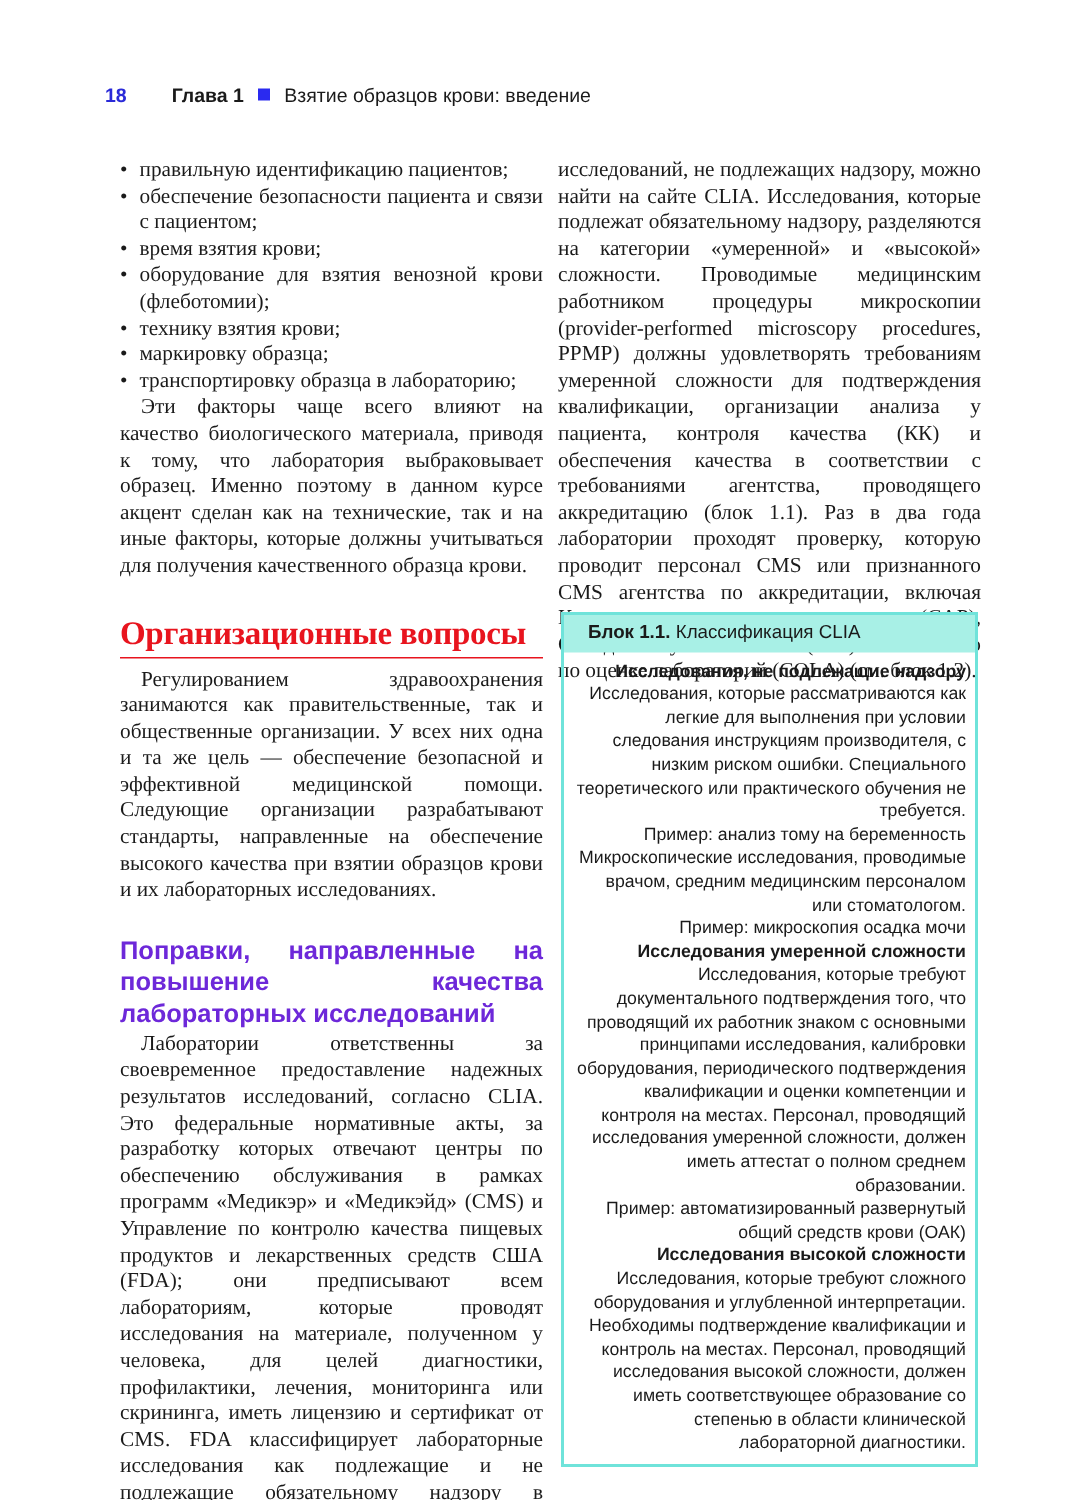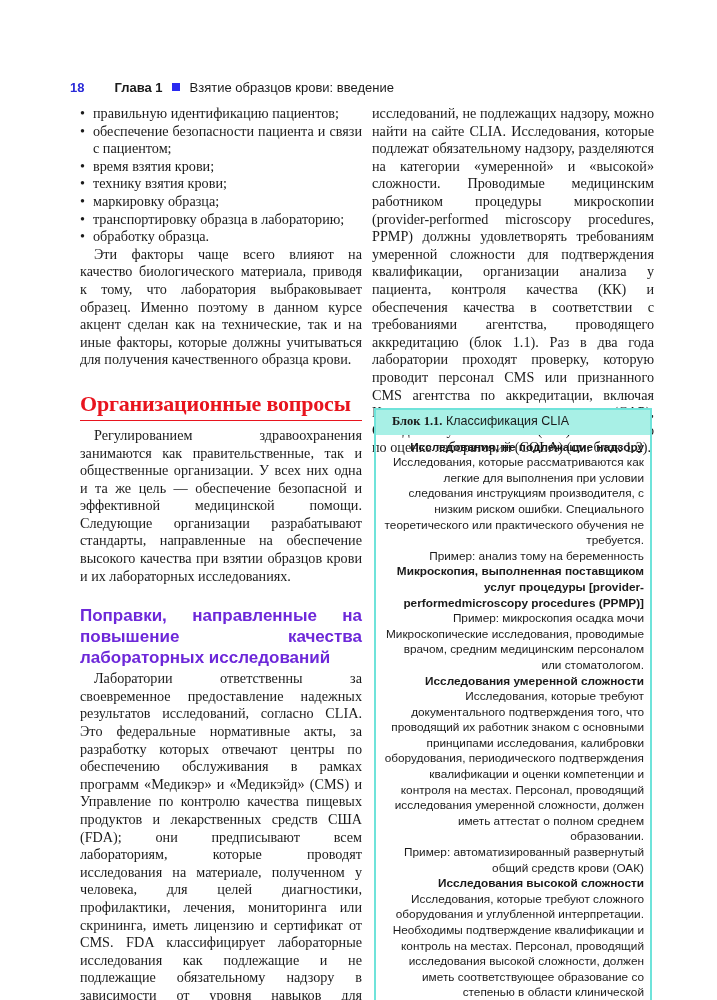--- a/index.html
+++ b/index.html
@@ -1,55 +1,55 @@
 <!DOCTYPE html>
 <html><head>
 <meta charset="utf-8">
 <style>
   html, body { margin: 0; padding: 0; background: #ffffff; }
   body { width: 717px; height: 1000px; position: relative; overflow: hidden; }
-  .header { position: absolute; left: 70px; top: 77px; height: 20px; display: flex; align-items: center; font-family: "Liberation Sans", sans-serif; font-size: 13px; color: #1a1a1a; }
+  .header { position: absolute; left: 70px; top: 53px; height: 20px; display: flex; align-items: center; font-family: "Liberation Sans", sans-serif; font-size: 13px; color: #1a1a1a; }
   .page-num { color: #2a2ad8; font-weight: bold; margin-right: 30px; }
   .chapter { font-weight: bold; margin-right: 9px; }
   .sq { width: 8px; height: 8px; background: #2a2af0; margin-right: 10px; display: inline-block; }
   .col { position: absolute; font-family: "Liberation Serif", serif; font-size: 14.2px; line-height: 17.6px; color: #1a1a1a; text-align: justify; }
   .col-left { left: 80px; top: 105px; width: 282px; }
   .col-right { left: 372px; top: 105px; width: 282px; }
   ul.bullets { list-style: none; margin: 0; padding: 0; }
   ul.bullets li { position: relative; padding-left: 13px; text-align: justify; }
   ul.bullets li::before { content: "\2022"; position: absolute; left: 0; top: 0; }
   p { margin: 0; text-indent: 14px; }
   .h-red { font-family: Liberation Serif, serif; font-weight: bold; color: #e8141e; font-size: 22px; line-height: 26px; margin: 22px 0 6px 0; padding-bottom: 3px; border-bottom: 1.5px solid #e8141e; text-indent: 0; letter-spacing: -0.2px; }
   .h-blue { font-family: "Liberation Sans", sans-serif; font-weight: bold; color: #6d28d9; font-size: 17px; line-height: 21px; margin: 20px 0 2px 0; text-indent: 0; }
   .box { position: absolute; left: 374px; top: 408px; width: 274px; border: 2px solid #6fe3da; font-family: "Liberation Sans", sans-serif; font-size: 11.8px; line-height: 15.6px; color: #1a1a1a; }
   .box-head { background: #a8f0e6; padding: 4px 8px 5px 16px; font-size: 12.5px; }
-  .box-head b { font-weight: bold; font-family: Liberation Serif, serif; }
+  .box-head b { font-weight: bold; }
   .box-body { padding: 5px 6px 6px 6px; }
   .box-body .t { font-weight: bold; }
   .box-body div { text-align: right; }
 </style>
 </head>
 <body>
 
 <div class="header">
   <span class="page-num">18</span>
   <span class="chapter">Глава 1</span>
   <span class="sq"></span>
   <span>Взятие образцов крови: введение</span>
 </div>
 
 <div class="col col-left">
   <ul class="bullets">
     <li>правильную идентификацию пациентов;</li>
     <li>обеспечение безопасности пациента и связи с пациентом;</li>
     <li>время взятия крови;</li>
+    <li>оборудование для взятия венозной крови (флеботомии);</li>
     <li>технику взятия крови;</li>
     <li>маркировку образца;</li>
     <li>транспортировку образца в лабораторию;</li>
-    <li>обработку образца.</li>
   </ul>
   <p>Эти факторы чаще всего влияют на качество биологического материала, приводя к тому, что лаборатория выбраковывает образец. Именно поэтому в данном курсе акцент сделан как на технические, так и на иные факторы, которые должны учитываться для получения качественного образца крови.</p>
   <div class="h-red">Организационные вопросы</div>
   <p>Регулированием здравоохранения занимаются как правительственные, так и общественные организации. У всех них одна и та же цель — обеспечение безопасной и эффективной медицинской помощи. Следующие организации разрабатывают стандарты, направленные на обеспечение высокого качества при взятии образцов крови и их лабораторных исследованиях.</p>
   <div class="h-blue">Поправки, направленные на повышение качества лабораторных исследований</div>
   <p>Лаборатории ответственны за своевременное предоставление надежных результатов исследований, согласно CLIA. Это федеральные нормативные акты, за разработку которых отвечают центры по обеспечению обслуживания в рамках программ «Медикэр» и «Медикэйд» (CMS) и Управление по контролю качества пищевых продуктов и лекарственных средств США (FDA); они предписывают всем лабораториям, которые проводят исследования на материале, полученном у человека, для целей диагностики, профилактики, лечения, мониторинга или скрининга, иметь лицензию и сертификат от CMS. FDA классифицирует лабораторные исследования как подлежащие и не подлежащие обязательному надзору в зависимости от уровня навыков для персонала, проводящего исследования. Идет постоянная разработка исследований и их добавление в категорию не подлежащих обязательному надзору. Актуальную версию перечня</p>
 </div>
 
 <div class="col col-right">
   <p style="text-indent:0">исследований, не подлежащих надзору, можно найти на сайте CLIA. Исследования, которые подлежат обязательному надзору, разделяются на категории «умеренной» и «высокой» сложности. Проводимые медицинским работником процедуры микроскопии (provider-performed microscopy procedures, PPMP) должны удовлетворять требованиям умеренной сложности для подтверждения квалификации, организации анализа у пациента, контроля качества (КК) и обеспечения качества в соответствии с требованиями агентства, проводящего аккредитацию (блок 1.1). Раз в два года лаборатории проходят проверку, которую проводит персонал CMS или признанного CMS агентства по аккредитации, включая Коллегию американских патологов (CAP), Объединенную комиссию (TJC) и Комиссию по оценке лабораторий (COLA) (см. блок 1.2).</p>
@@ -57,23 +57,22 @@
 
 <div class="box">
   <div class="box-head">
     <b>Блок 1.1.</b>
     <span>Классификация CLIA</span>
   </div>
   <div class="box-body">
     <div class="t">Исследования, не подлежащие надзору</div>
     <div>Исследования, которые рассматриваются как легкие для выполнения при условии следования инструкциям производителя, с низким риском ошибки. Специального теоретического или практического обучения не требуется.</div>
     <div>Пример: анализ тому на беременность</div>
-    <div class="t">Микроскопия, выполненная поставщиком услуг процедуры [provider-performedmicroscopy procedures (PPMP)]</div>
+    <div>Микроскопические исследования, проводимые врачом, средним медицинским персоналом или стоматологом.</div>
     <div>Пример: микроскопия осадка мочи</div>
-    <div>Микроскопические исследования, проводимые врачом, средним медицинским персоналом или стоматологом.</div>
     <div class="t">Исследования умеренной сложности</div>
     <div>Исследования, которые требуют документального подтверждения того, что проводящий их работник знаком с основными принципами исследования, калибровки оборудования, периодического подтверждения квалификации и оценки компетенции и контроля на местах. Персонал, проводящий исследования умеренной сложности, должен иметь аттестат о полном среднем образовании.</div>
     <div>Пример: автоматизированный развернутый общий средств крови (ОАК)</div>
     <div class="t">Исследования высокой сложности</div>
     <div>Исследования, которые требуют сложного оборудования и углубленной интерпретации. Необходимы подтверждение квалификации и контроль на местах. Персонал, проводящий исследования высокой сложности, должен иметь соответствующее образование со степенью в области клинической лабораторной диагностики.</div>
 
   </div>
 </div>
 
 </body></html>

